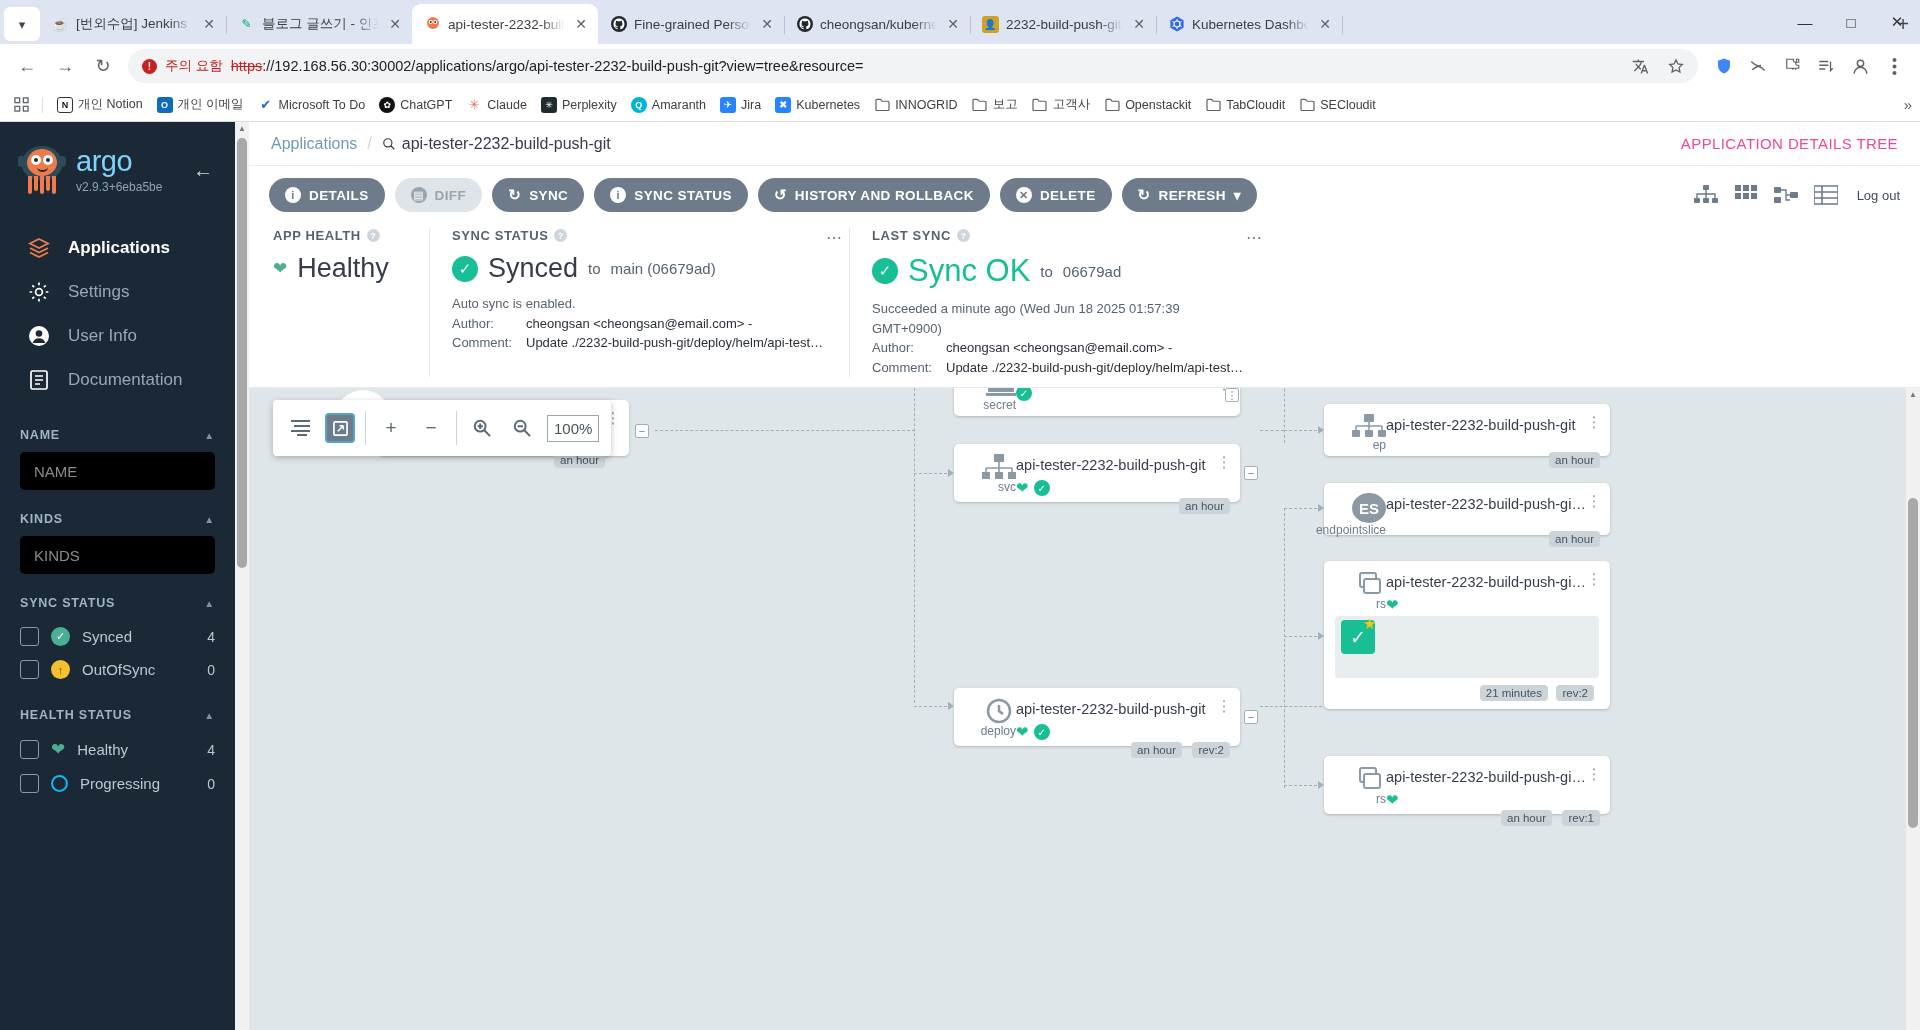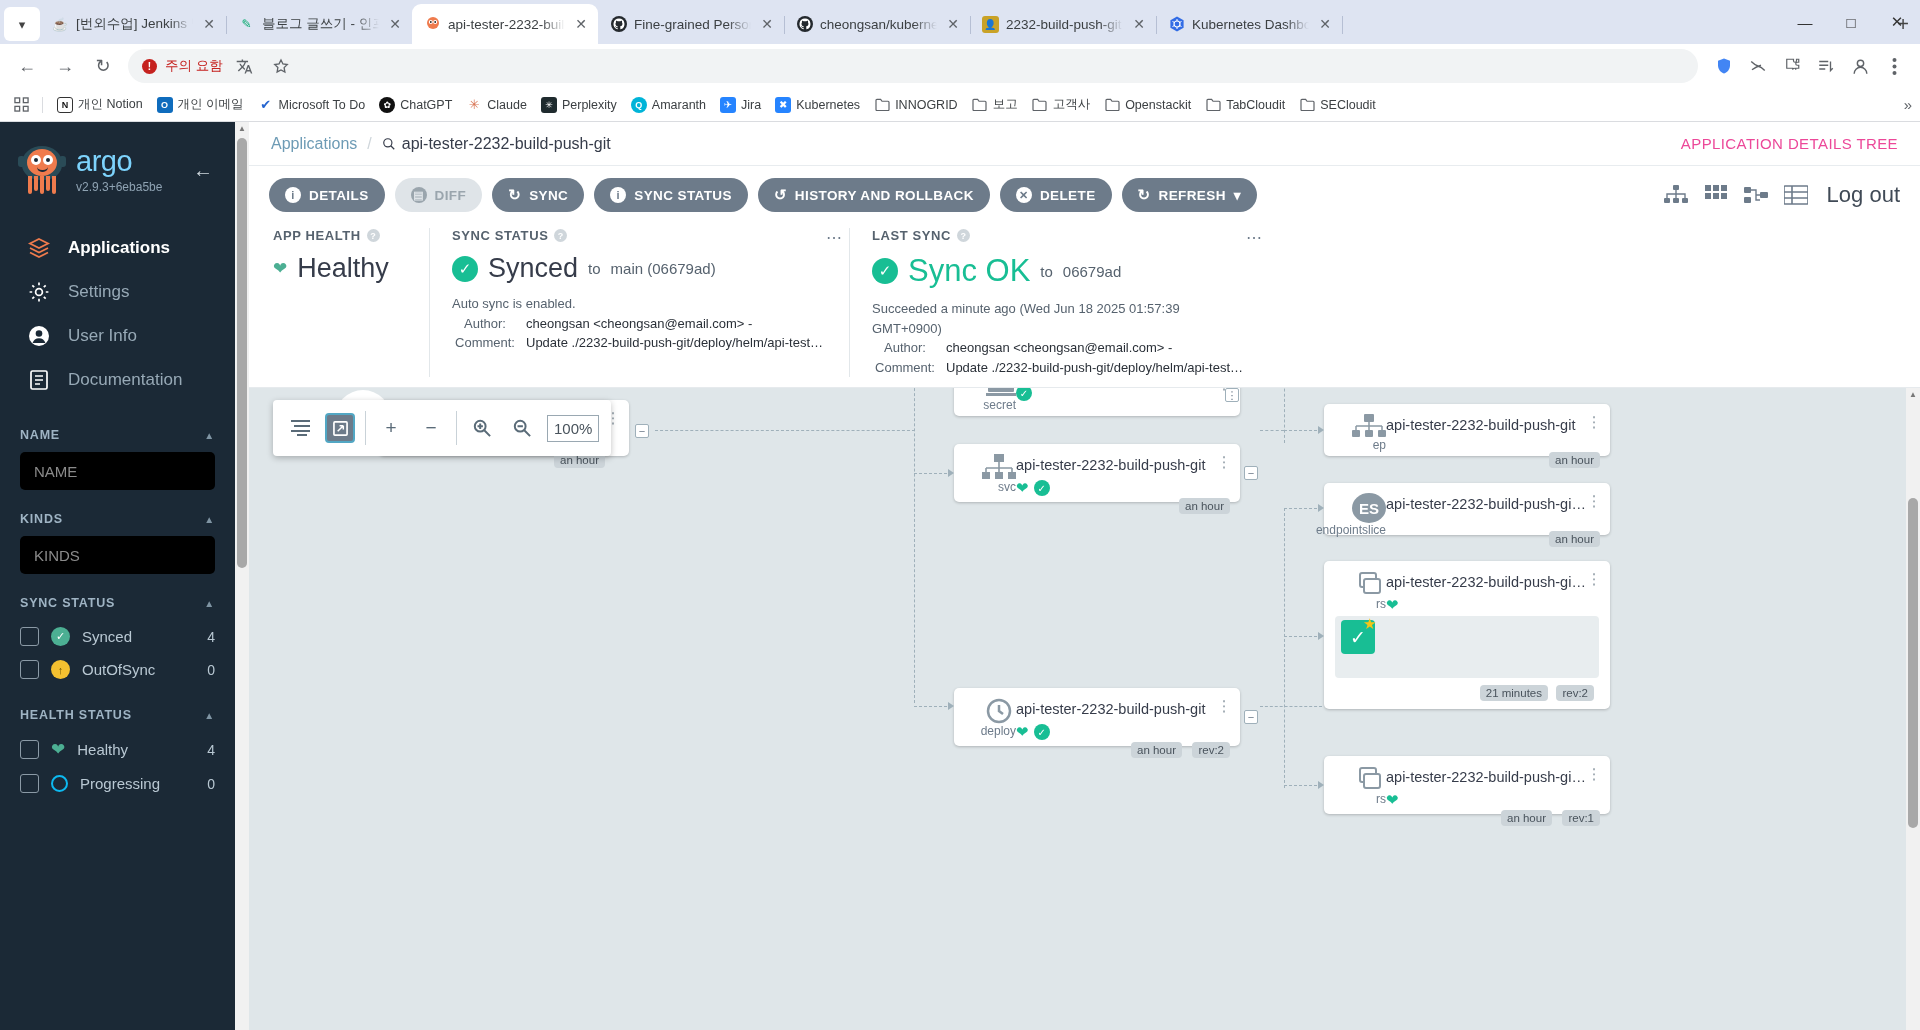--- a/index.html
+++ b/index.html
@@ -134,40 +134,40 @@
   .tb { height: 34px; border-radius: 17px; background:#6d7b8a; color:#fff;
         display:flex; align-items:center; gap: 8px; padding: 0 16px; font-size: 13.5px; letter-spacing:0.4px; font-weight:bold; }
   .tb.ghost { background:#dfe4e8; color:#9aa5ad; }
   .tb .tbi { width:16px;height:16px;border-radius:50%;display:flex;align-items:center;justify-content:center;
              background:#ffffff; color:#6d7b8a; font-size:11px; font-weight:bold; flex:0 0 16px;}
   .tb.ghost .tbi { background:#9aa5ad; color:#dfe4e8; }
   .tb .plain { font-size: 15px; }
   .tb-spacer { flex:1; }
   .viewicons { display:flex; align-items:center; gap: 14px; color:#6d7b8a; }
   .viewicons .vi { width: 26px; height: 24px; display:flex;align-items:center;justify-content:center; }
-  .logout { color:#404a56; font-size: 22px; margin-left: 8px; }
+  .logout { color:#404a56; font-size: 13px; margin-left: 8px; }
 
   .summary { display:flex; padding: 6px 20px 10px 20px; gap: 0; border-bottom:1px solid #e6eaed; }
   .scol { padding: 0 22px; position:relative; }
   .scol + .scol { border-left: 1px solid #e2e7ea; }
   .scol.c1 { width: 160px; padding-left: 4px; }
   .scol.c2 { width: 420px; }
   .scol.c3 { width: 420px; }
   .scap { font-size: 13px; color:#56626e; letter-spacing:0.6px; display:flex; align-items:center; gap:6px; font-weight:bold;}
   .qmark { width:13px;height:13px;border-radius:50%;background:#cfd6db;color:#fff;font-size:9px;
            display:flex;align-items:center;justify-content:center; }
   .sval { display:flex; align-items:center; gap: 10px; margin-top: 10px; }
   .sval .big { font-size: 27px; color:#363c4a; }
   .sval .bigok { font-size: 31px; color:#18be94; }
   .okcirc { width:26px;height:26px;border-radius:50%;background:#18be94;color:#fff;
             display:flex;align-items:center;justify-content:center;font-size:15px;flex:0 0 26px;}
   .sub { font-size: 15px; color:#56626e; }
   .meta { margin-top: 10px; font-size: 13px; color:#56626e; line-height: 1.5; }
   .meta .kv { display:flex; gap:8px; }
-  .meta .k { width: 66px; text-align:center; color:#56626e; flex:0 0 66px; }
+  .meta .k { width: 66px; text-align:left; color:#56626e; flex:0 0 66px; }
   .meta .v { color:#2a3038; white-space:nowrap; overflow:hidden; text-overflow:ellipsis; max-width: 330px;}
   .dots3 { position:absolute; right: 6px; top: 0px; color:#6d7b8a; font-size:16px; letter-spacing:1px;}
 
   
   .graph { flex:1; background:#dfe6e9; position:relative; overflow:hidden; }
   .node {
     position:absolute; background:#ffffff; border-radius:5px;
     box-shadow: 0 1px 3px rgba(0,0,0,0.22);
     display:flex; align-items:flex-start; padding: 10px 8px 10px 10px;
   }
@@ -298,20 +298,21 @@
     </div>
   </div>
 
   <div class="omnibar">
     <div class="navbtn">←</div>
     <div class="navbtn">→</div>
     <div class="navbtn">↻</div>
     <div class="urlbox">
       <div class="warnicon">!</div>
       <div class="warntext">주의 요함</div>
+      <div class="urltext"><span class="scheme">https</span><span>://192.168.56.30:30002/applications/argo/api-tester-2232-build-push-git?view=tree&amp;resource=</span></div>
       <div class="omni-icon">
         <svg width="17" height="17" viewBox="0 0 24 24">
             <path fill="#5f6368" d="M12.87 15.07l-2.54-2.51.03-.03A17.5 17.5 0 0014.07 6H17V4h-7V2H8v2H1v2h11.17C11.5 7.92 10.44 9.75 9 11.35 8.07 10.32 7.3 9.19 6.69 8h-2c.73 1.63 1.73 3.17 2.98 4.56l-5.09 5.02L4 19l5-5 3.11 3.11.76-2.04zM18.5 10h-2L12 22h2l1.12-3h4.75L21 22h2l-4.5-12zm-2.62 7l1.62-4.33L19.12 17h-3.24z"></path>
           </svg>
       </div>
       <div class="omni-icon">
         <svg width="16" height="16" viewBox="0 0 24 24">
             <path fill="none" stroke="#5f6368" stroke-width="2" d="M12 3l2.9 5.9 6.5.95-4.7 4.6 1.1 6.5L12 17.9 6.2 20.9l1.1-6.5-4.7-4.6 6.5-.95z"></path>
           </svg>
       </div>

